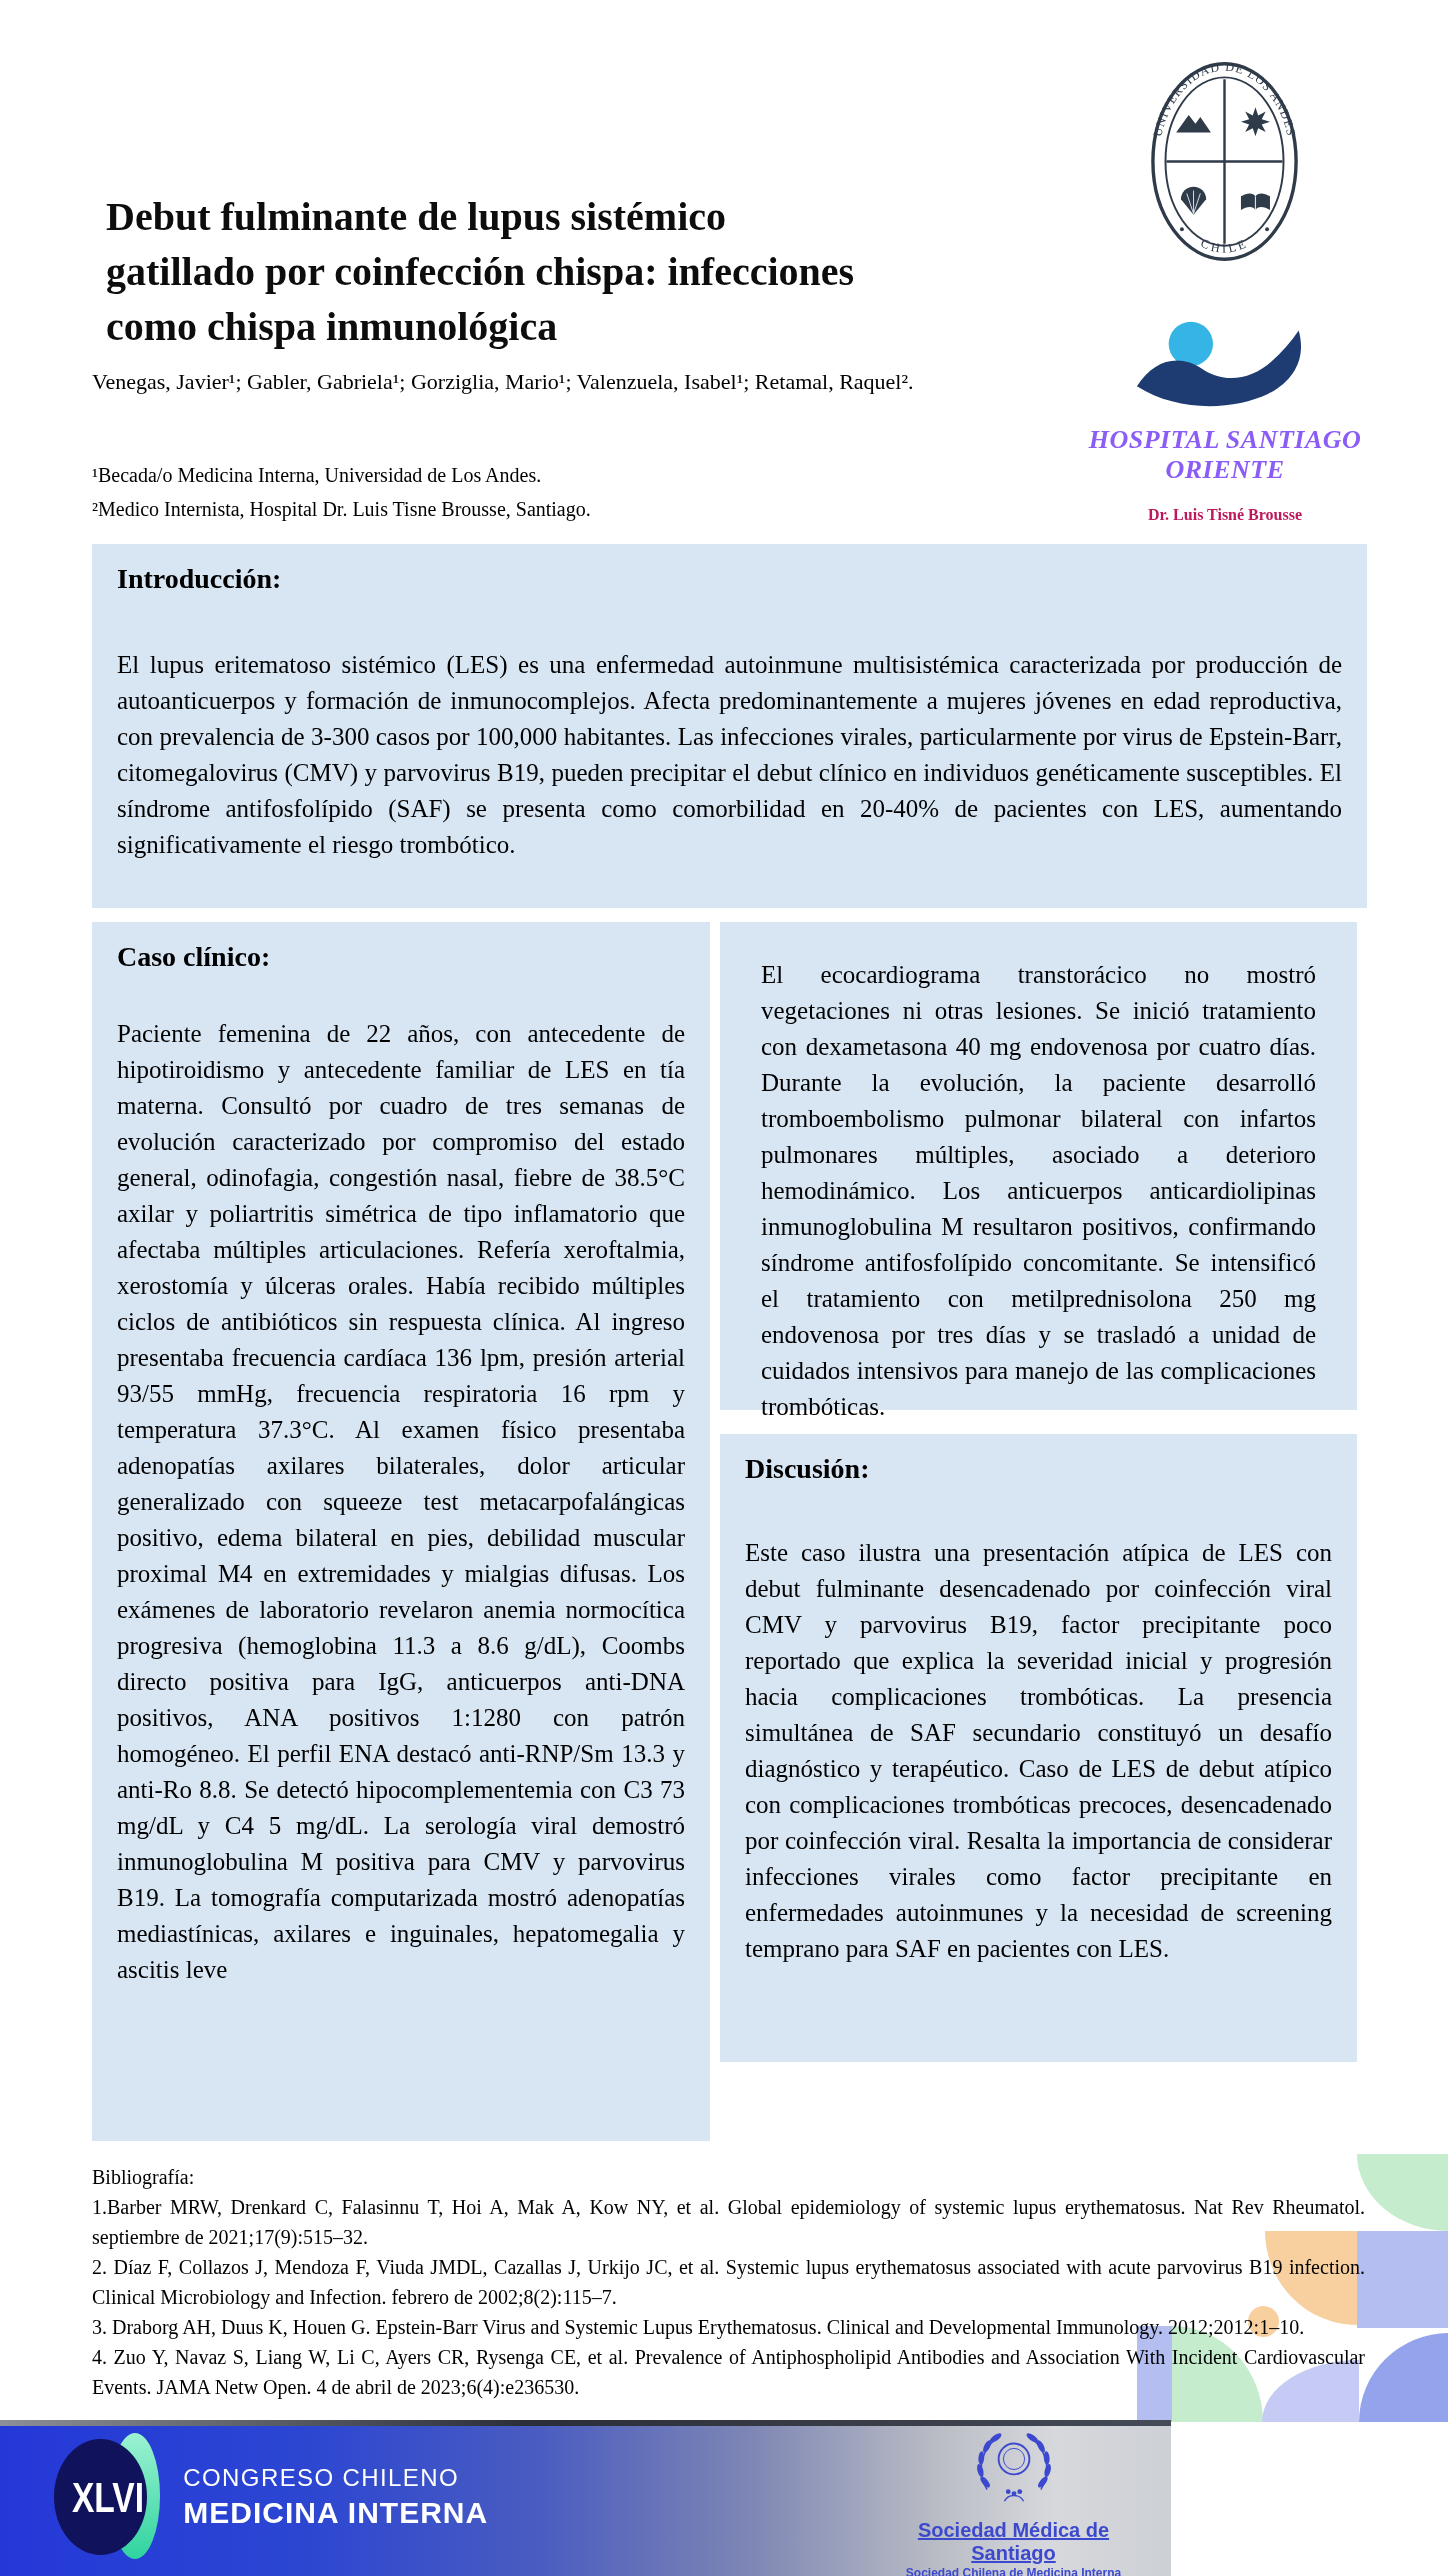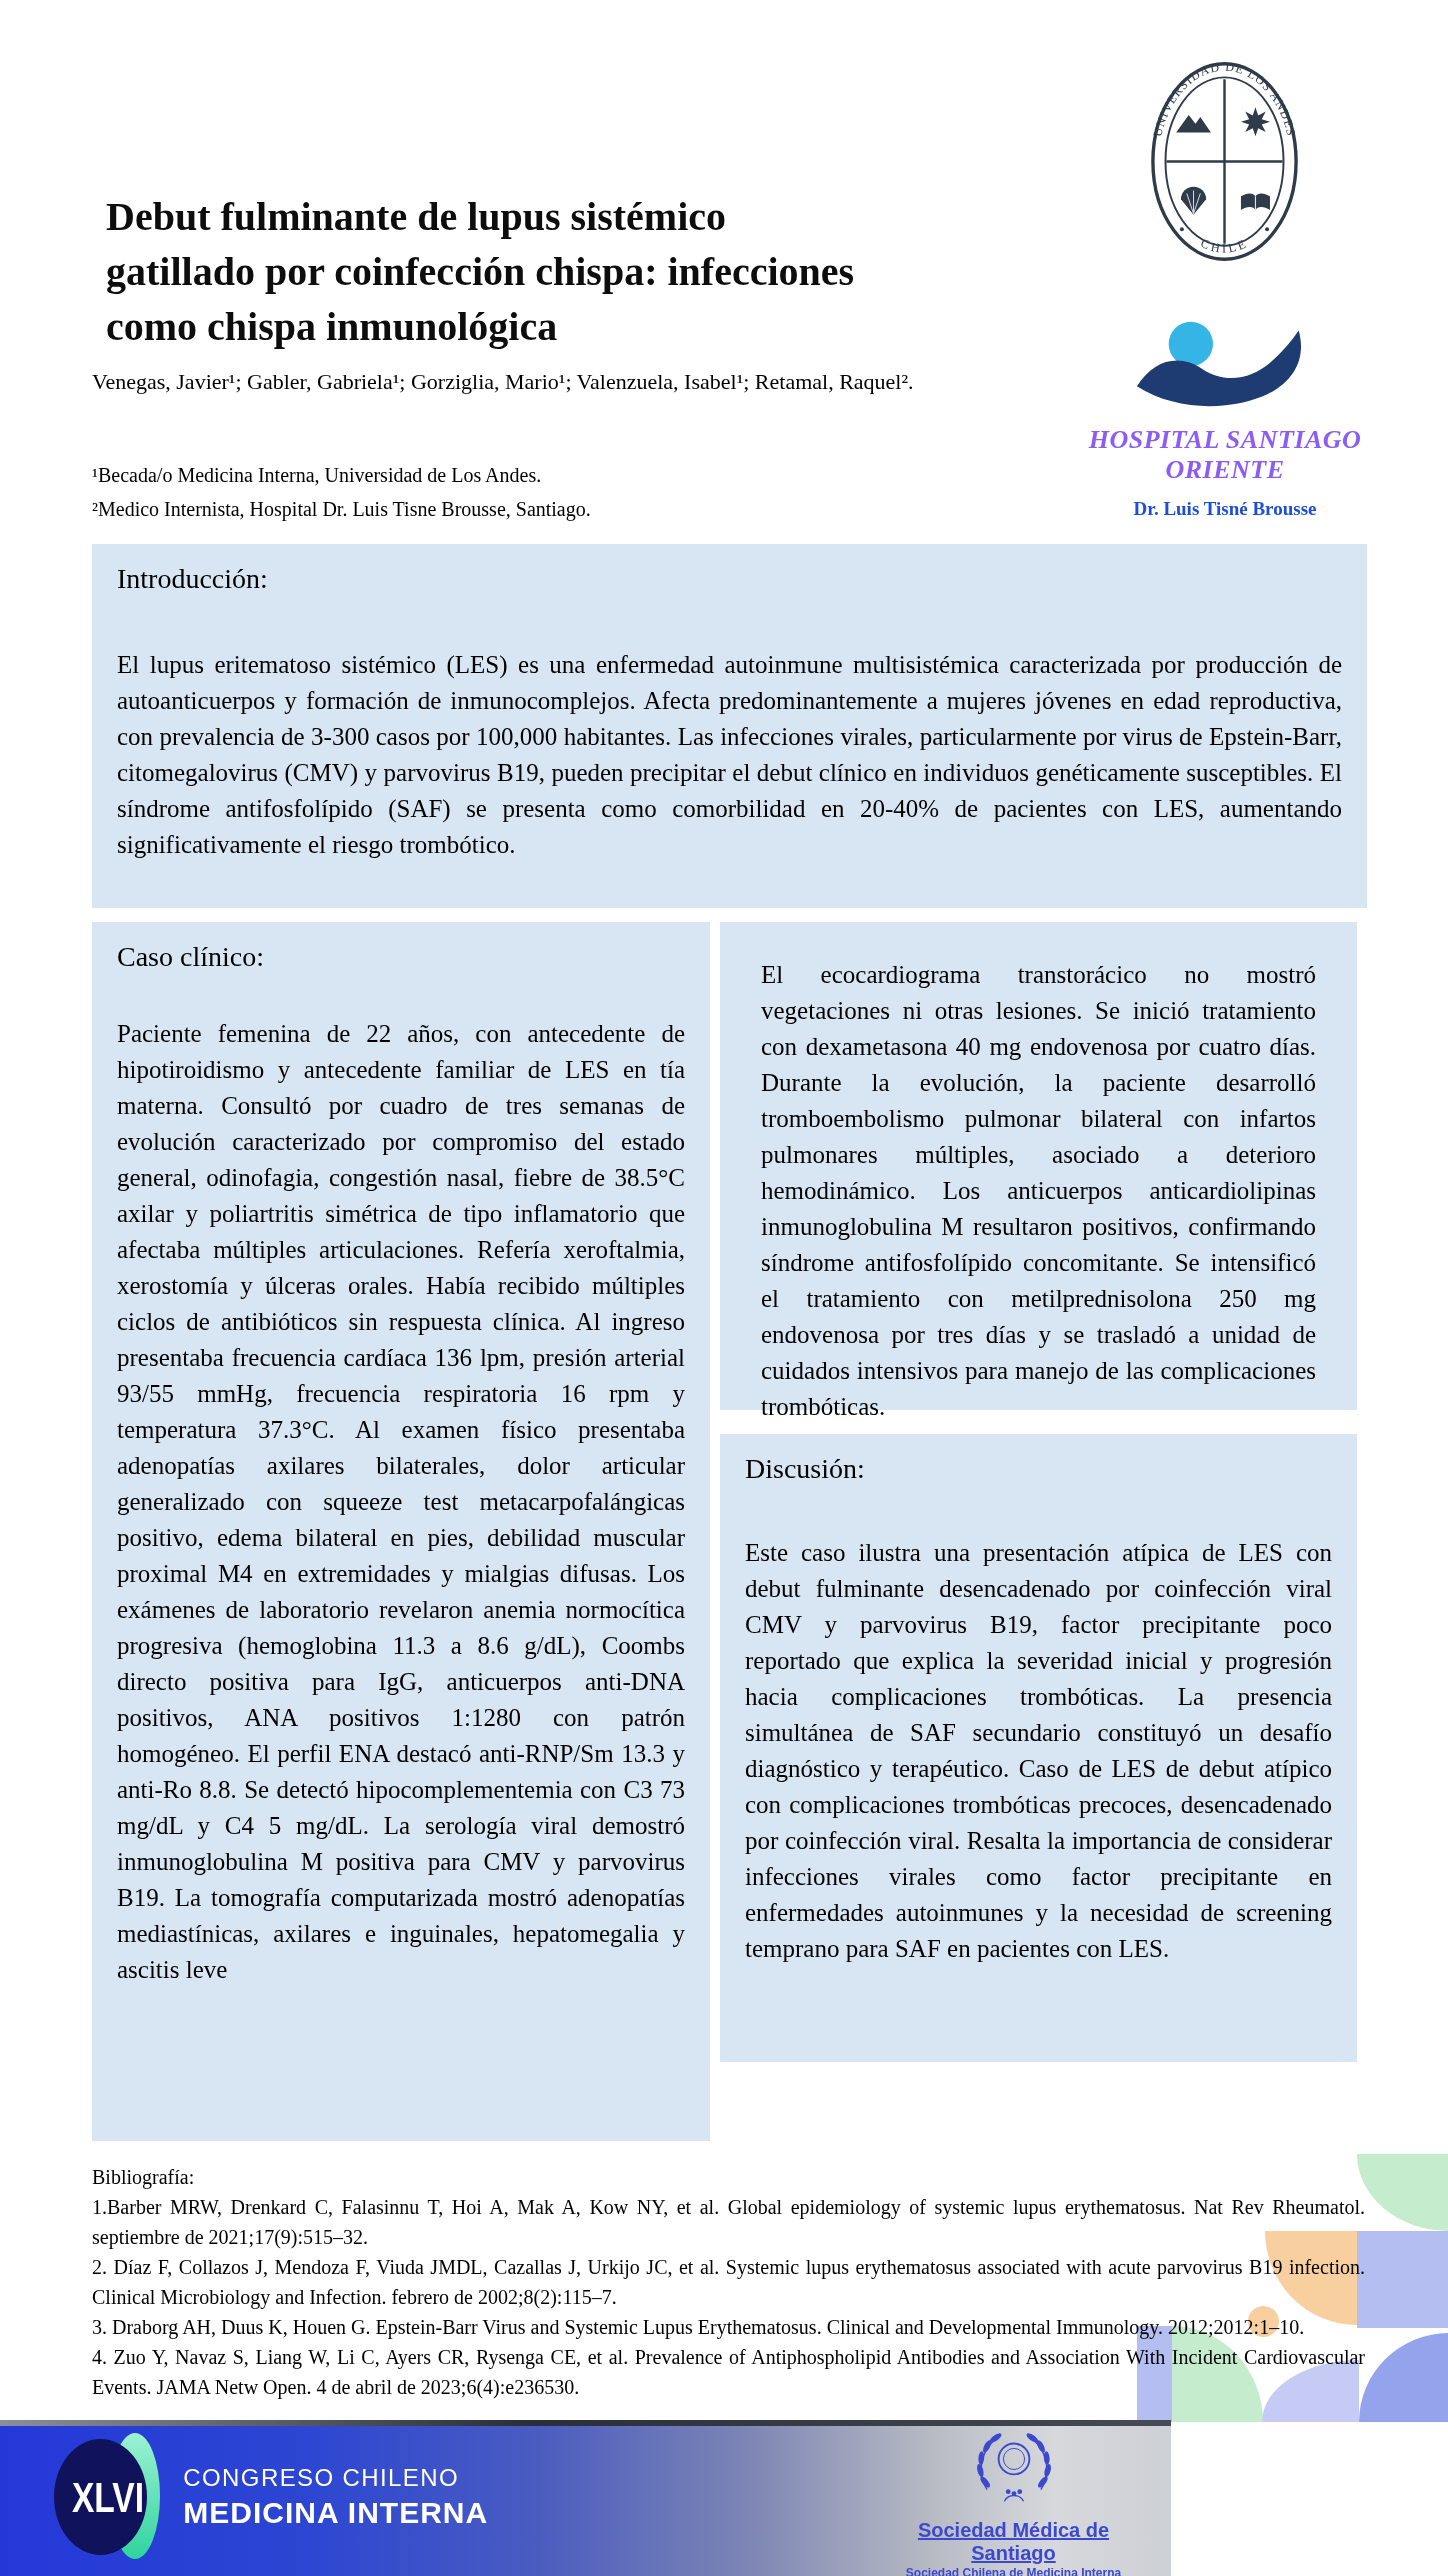--- a/index.html
+++ b/index.html
@@ -10,26 +10,26 @@
   .title{position:absolute;left:106px;top:162px;font-size:40px;line-height:55px;
          font-weight:bold;color:#0d0d0d;}
   .title span{display:block;}
   .authors{position:absolute;left:92px;top:369px;font-size:22px;}
   .affils{position:absolute;left:92px;top:458px;font-size:20px;line-height:34px;}
 
   .seal{position:absolute;left:1147px;top:58px;}
   .hospital{position:absolute;left:1049px;top:317px;width:352px;text-align:center;}
   .hosp-name{font-size:26px;line-height:30px;font-weight:bold;color:#8b5cf6;
              letter-spacing:0.5px;font-family:"Liberation Serif",serif;font-style:italic;}
-  .hosp-sub{font-size:19px;font-weight:bold;color:#1d4ed8;margin-top:13px;
+  .hosp-sub{font-size:16px;font-weight:bold;color:#be185d;margin-top:21px;
             font-family:"Liberation Serif",serif;}
 
   
   .box{position:absolute;background:#d8e6f4;box-sizing:border-box;padding:19.3px 25px;}
-  .box h2{margin:0;font-size:28px;font-weight:normal;}
+  .box h2{margin:0;font-size:28px;font-weight:bold;}
   .box .body{margin:43px 0 0 0;font-size:25px;line-height:36px;text-align:justify;}
   .intro{left:92px;top:544px;width:1275px;height:364px;}
   .intro .body{margin-top:52px;}
   .caso{left:92px;top:922px;width:618px;height:1219px;}
   .cont{left:720px;top:922px;width:637px;height:488px;z-index:3;background:transparent;padding:16px;}
   .cont-bg{position:absolute;left:720px;top:922px;width:637px;height:488px;background:#d8e6f4;z-index:1;}
   .cont .body{margin:19.3px 25px 0 25px;}
   .disc{left:720px;top:1434px;width:637px;height:628px;z-index:2;}
   .disc .body{margin-top:50px;}
 

